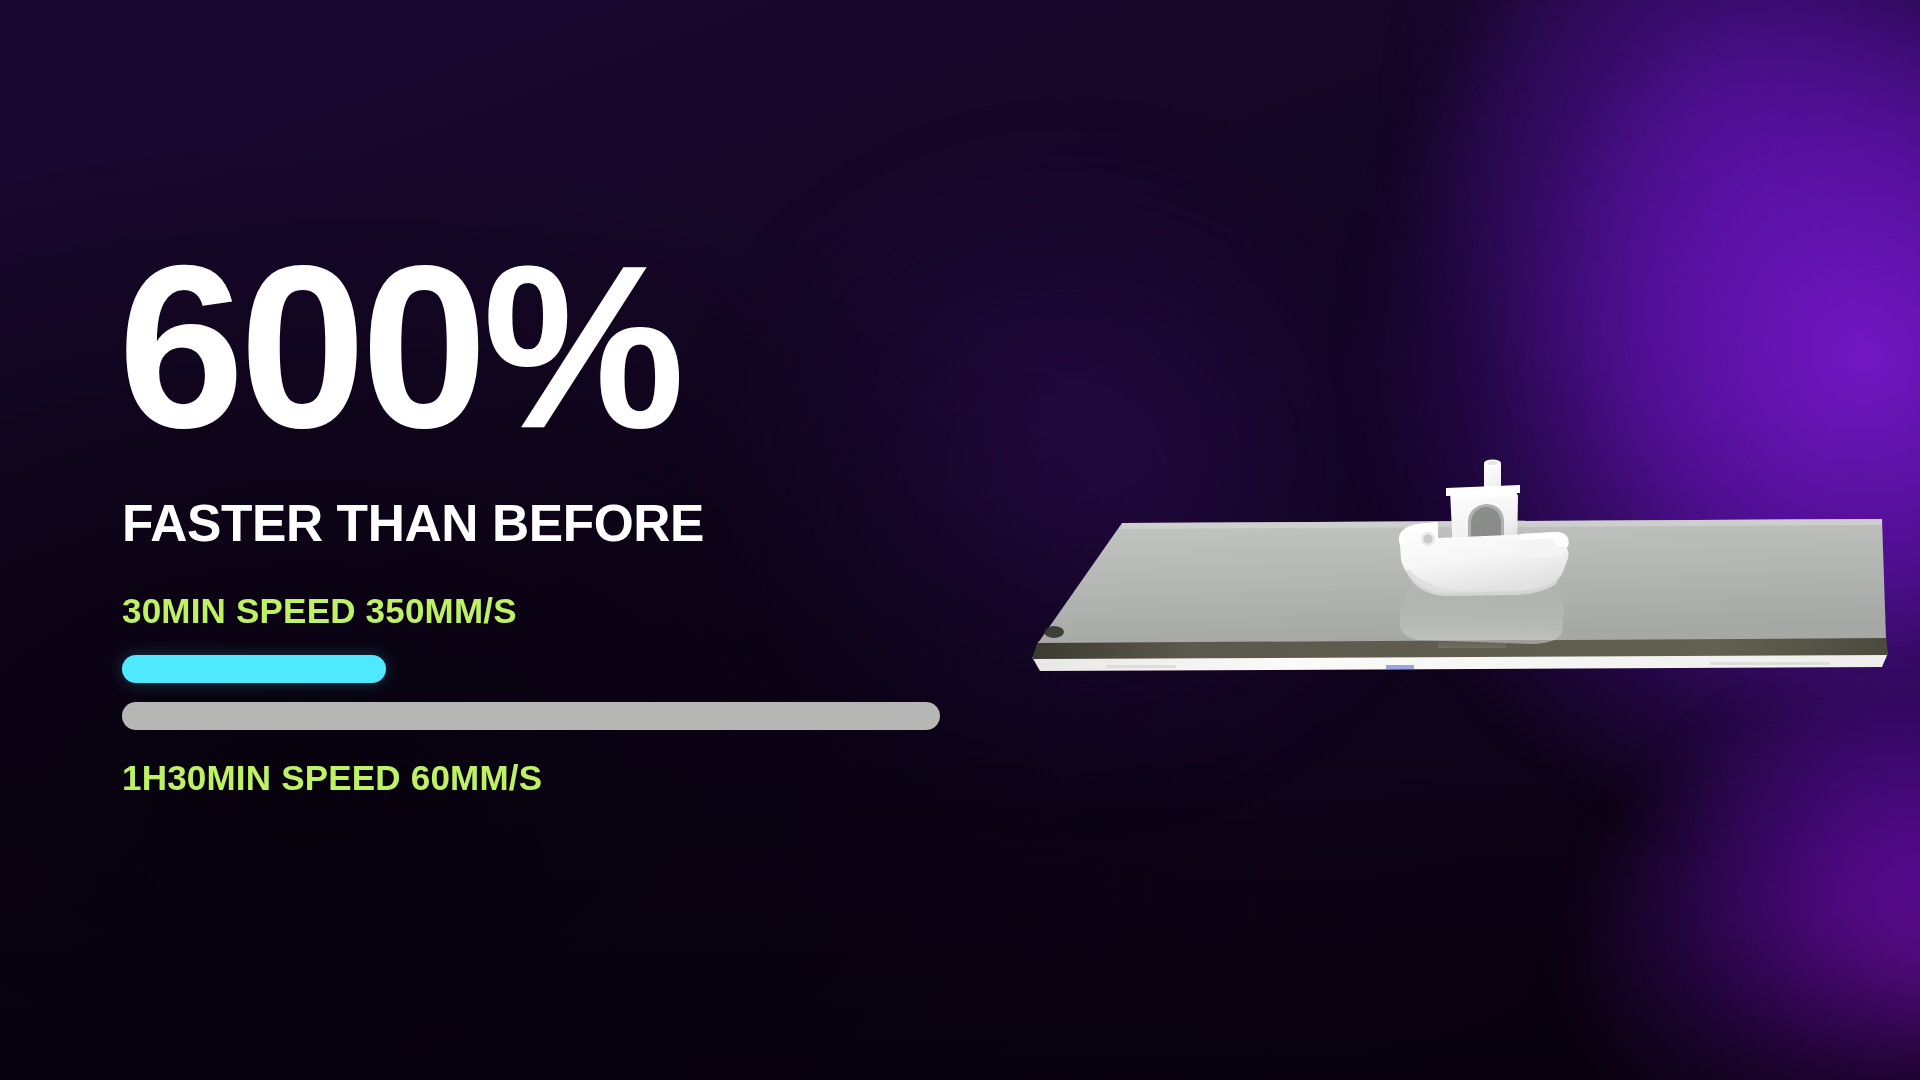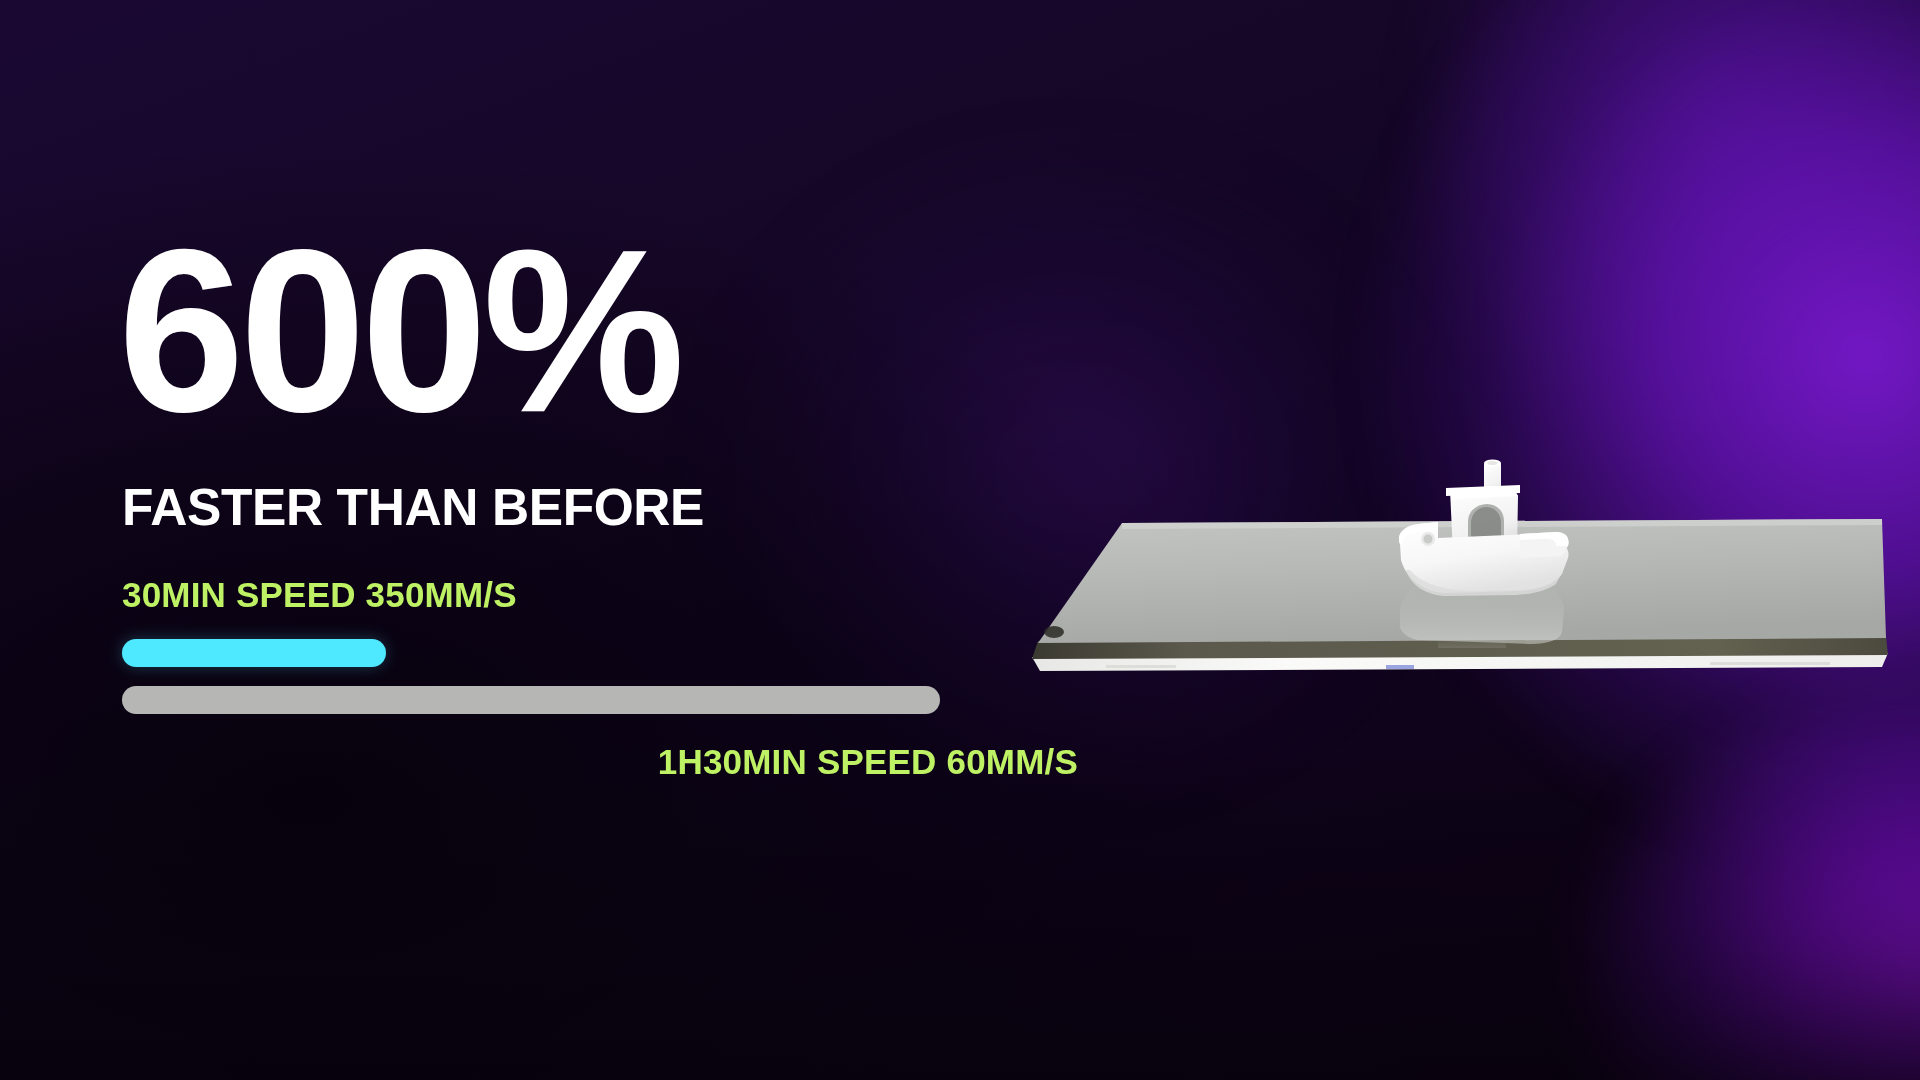--- a/index.html
+++ b/index.html
@@ -73,21 +73,21 @@
                 rgba(10,2,18,0.0) 66%);
   }
   .bg-bottomfade {
     position: absolute; left: 0; right: 0; bottom: 0; height: 330px;
     background: linear-gradient(to top, rgba(7,1,12,0.78) 0%, rgba(7,1,12,0.0) 100%);
   }
 
   
   .text-block {
     position: absolute;
-    left: 118px; top: 224px;
+    left: 118px; top: 240px;
     width: 960px;
   }
   .headline-number {
     color: #ffffff;
     font-size: 232px;
     line-height: 0.92;
     font-weight: 700;
     letter-spacing: -5px;
     margin: 0;
     white-space: nowrap;
@@ -107,21 +107,20 @@
   .speed-label {
     color: #bef264;
     font-size: 35px;
     font-weight: 600;
     letter-spacing: 0.2px;
     margin: 38px 0 0 4px;
     white-space: nowrap;
   }
   .speed-label.bottom {
     margin-top: 28px;
-    text-align: right;
   }
 
   .bar-wrap { margin: 24px 0 0 4px; }
   .bar {
     height: 28px;
     border-radius: 14px;
     display: block;
   }
   .bar-fast {
     width: 264px;

